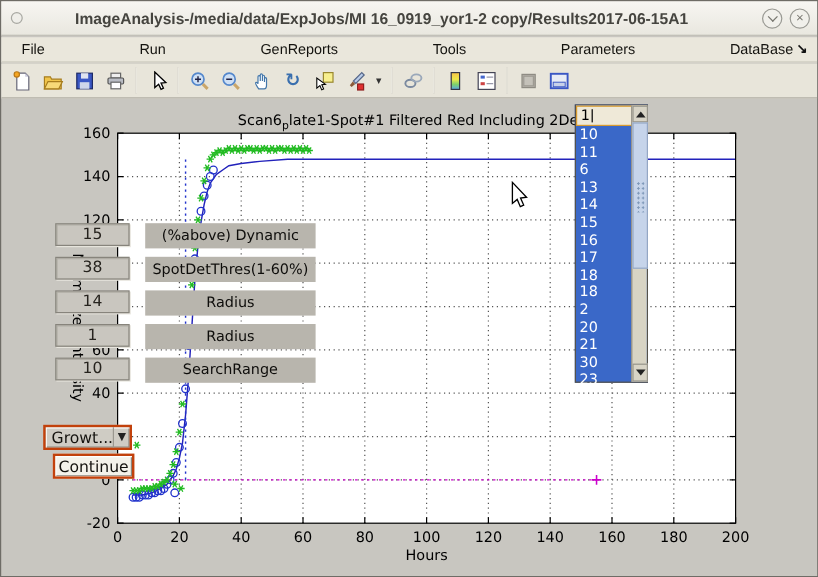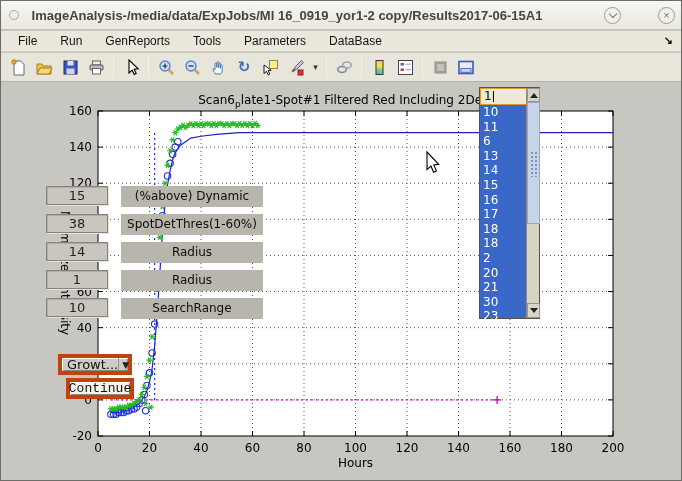--- a/index.html
+++ b/index.html
@@ -2,21 +2,21 @@
 <html><head>
 <meta charset="utf-8">
 <style>
   html,body{margin:0;padding:0;background:#888;}
   *{box-sizing:border-box;}
   .window{position:relative;width:682px;height:481px;background:#c8c6c0;border:1px solid #6e6c66;
     font-family:"Liberation Sans",sans-serif;overflow:hidden;}
   
   .titlebar{position:absolute;left:0;top:0;width:100%;height:29px;
     background:linear-gradient(#f7f6f2,#e9e7df);border-bottom:1px solid #c2c0b8;
-    display:flex;align-items:center;gap:31px;}
+    display:flex;align-items:center;}
   .titlebar .menu-circle{position:absolute;left:8px;top:9px;width:10px;height:10px;border:1.5px solid #a8a8a2;
     border-radius:50%;background:#efeee9;}
   .title-text{flex:1;text-align:center;font-size:13px;font-weight:bold;color:#45443f;}
   .tb-btn{width:17px;height:17px;border:1.5px solid #9a9a94;border-radius:50%;background:#f1f0eb;color:#77766f;
     margin-right:6px;display:flex;align-items:center;justify-content:center;font-size:11px;line-height:1;}
   .chev{width:6px;height:6px;border-left:1.5px solid #77766f;border-bottom:1.5px solid #77766f;
     transform:rotate(-45deg);margin-top:-3px;}
   
   .menubar{position:absolute;left:0;top:30px;width:100%;height:21px;background:#eae7dc;
     border-bottom:1px solid #d2cfc4;display:flex;align-items:center;padding-left:14px;}
@@ -39,26 +39,26 @@
   .plot-title sub{font-size:9px;}
   .ylabel{position:absolute;left:64px;top:272px;transform:translate(-50%,-50%) rotate(90deg);
     font-size:12px;color:#000;font-family:"DejaVu Sans",sans-serif;white-space:nowrap;z-index:1;}
   
   .edit-box{position:absolute;left:45px;width:62px;height:19px;background:#c9c6bf;
     border:1px solid #87847c;box-shadow:inset 1px 1px 0 #b0ada5,1px 1px 0 #e6e4dc;
     text-align:center;font-size:13px;color:#26231e;font-family:"DejaVu Sans",sans-serif;line-height:17px;z-index:3;}
   .plot-label{position:absolute;left:120px;width:142px;height:21px;background:#b8b5ad;z-index:3;
     text-align:center;font-size:12px;color:#0e0d0b;font-family:"DejaVu Sans",sans-serif;line-height:14px;
     overflow:visible;padding-top:3px;}
-  .btn3d{position:absolute;border:4px solid #c2410c;box-shadow:inset 1px 1px 0 #ffffff,inset -1px -1px 0 #8a877f;
-    font-size:13px;color:#14120e;z-index:3;display:flex;align-items:center;font-family:"DejaVu Sans",sans-serif;margin-left:22px;}
+  .btn3d{position:absolute;border:2px solid #c2410c;box-shadow:inset 1px 1px 0 #ffffff,inset -1px -1px 0 #8a877f;
+    font-size:13px;color:#14120e;z-index:3;display:flex;align-items:flex-end;font-family:"DejaVu Sans",sans-serif;}
   .growth-btn{left:35px;top:353px;width:74px;height:21px;background:#cfccc4;padding-left:5px;}
   .growth-btn .dd{margin-left:auto;border-left:1px solid #9a978f;align-self:stretch;display:flex;
     align-items:center;padding:0 3px;font-size:9px;color:#222;}
-  .continue-btn{left:43px;top:377px;width:68px;height:21px;background:#f4f2ea;justify-content:center;font-family:Liberation Mono, monospace;}
+  .continue-btn{left:43px;top:377px;width:68px;height:21px;background:#f4f2ea;justify-content:center;}
   
   .dropdown{position:absolute;left:478px;top:86px;width:61px;height:232px;z-index:6;border:1px solid #55524a;
     background:#3a68c8;}
   .dd-edit{position:absolute;left:0;top:0;width:100%;height:17px;background:#efe9d8;border:1px solid #d89b30;
     font-size:12px;color:#000;font-family:"DejaVu Sans",sans-serif;padding-left:3px;line-height:15px;}
   .dd-caret{display:inline-block;width:1px;height:11px;background:#000;vertical-align:-2px;margin-left:1px;}
   .dd-list{position:absolute;left:0;top:17px;width:47px;height:215px;overflow:hidden;}
   .dd-item{height:14.6px;font-size:12px;color:#fff;padding-left:3px;font-family:"DejaVu Sans",sans-serif;
     line-height:14px;}
   .dd-scroll{position:absolute;right:0;top:0;width:13px;height:100%;background:#d8d4c4;border-left:1px solid #8e8b81;}
@@ -265,21 +265,21 @@
     <span class="menu-circle"></span>
     <span class="title-text">ImageAnalysis-/media/data/ExpJobs/MI 16_0919_yor1-2 copy/Results2017-06-15A1</span>
     <span class="tb-btn">
         <span class="chev"></span>
       </span>
     <span class="tb-btn">
         <span>×</span>
       </span>
   </div>
 
-  <div class="menubar" style="z-index:4;">
+  <div class="menubar" style="z-index:4;justify-content:space-between;">
     <span class="menu-item">File</span>
     <span class="menu-item">Run</span>
     <span class="menu-item">GenReports</span>
     <span class="menu-item">Tools</span>
     <span class="menu-item">Parameters</span>
     <span class="menu-item">DataBase</span>
     <span class="dock-arrow">↘</span>
   </div>
 
   <div class="toolbar" style="z-index:4;">

